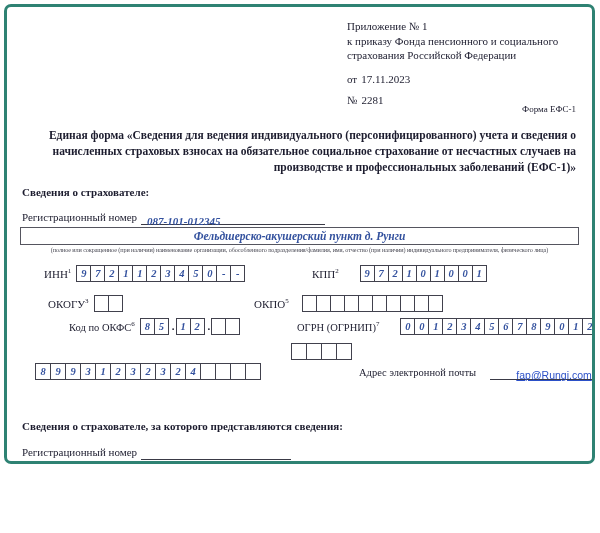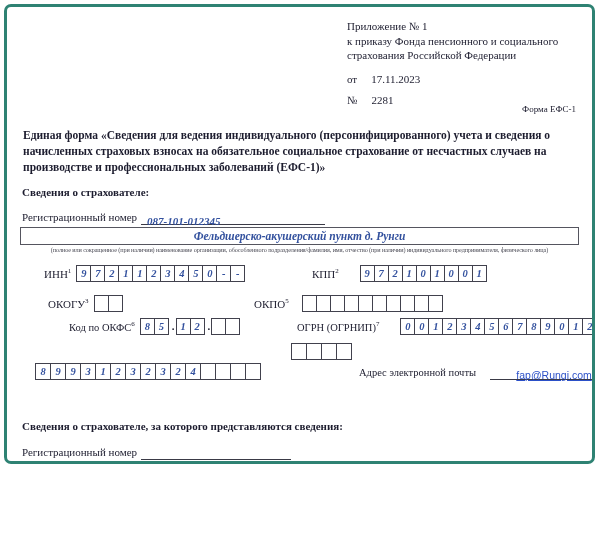--- a/index.html
+++ b/index.html
@@ -7,25 +7,25 @@
   }
   html,body{margin:0;padding:0;background:#fff;}
   .page{
     position:relative; margin:4px; width:591px; height:460px;
     border:3px solid var(--teal); border-radius:7px; background:#fff;
     box-sizing:border-box; overflow:hidden;
     font-family:"Liberation Serif","DejaVu Serif",serif; color:var(--ink);
   }
   .abs{position:absolute;}
   .hdr{left:340px; top:12px; width:246px; font-size:11px; line-height:1.32;}
-  .hdr-row{display:flex; gap:14px; font-size:11px;}
+  .hdr-row{display:flex; gap:4px; font-size:11px;}
   .hdr-row.first{margin-top:9px;}
   .hdr-row.second{margin-top:7px;}
   .form-label{right:16px; top:97px; font-size:9px;}
-  .title{left:16px; right:16px; top:121px; text-align:left; font-weight:bold; font-size:11.5px; line-height:1.38;}
+  .title{left:16px; right:16px; top:121px; text-align:right; font-weight:bold; font-size:11.5px; line-height:1.38;}
   .sec-title{font-weight:bold; font-size:11px;}
   .lbl{font-size:11px; white-space:nowrap;}
   sup{font-size:7px;}
   .field-line{display:inline-block; border-bottom:1px solid #3a3a46; height:13px; vertical-align:bottom;}
   .blue-val{color:var(--blue); font-weight:bold; font-style:italic; font-size:11px;}
   .org-box{left:13px; right:13px; top:220px; height:16px; border:1px solid #55555f;
            display:flex; align-items:center; justify-content:center;}
   .org-box .blue-val{font-size:11.5px;}
   .caption{left:13px; right:13px; text-align:center; font-size:6.2px; color:#4a4a55;
            white-space:nowrap; letter-spacing:-0.1px;}

